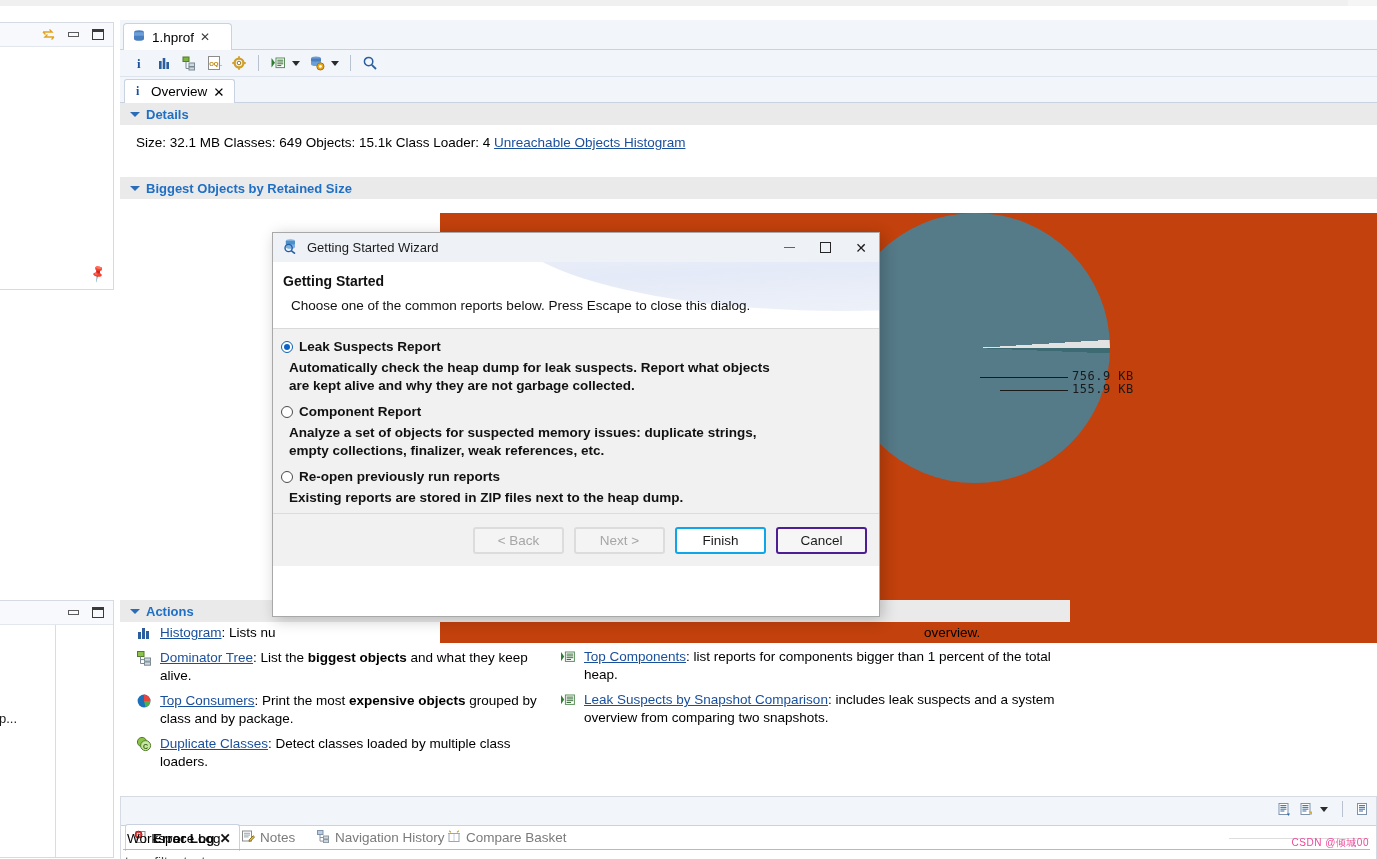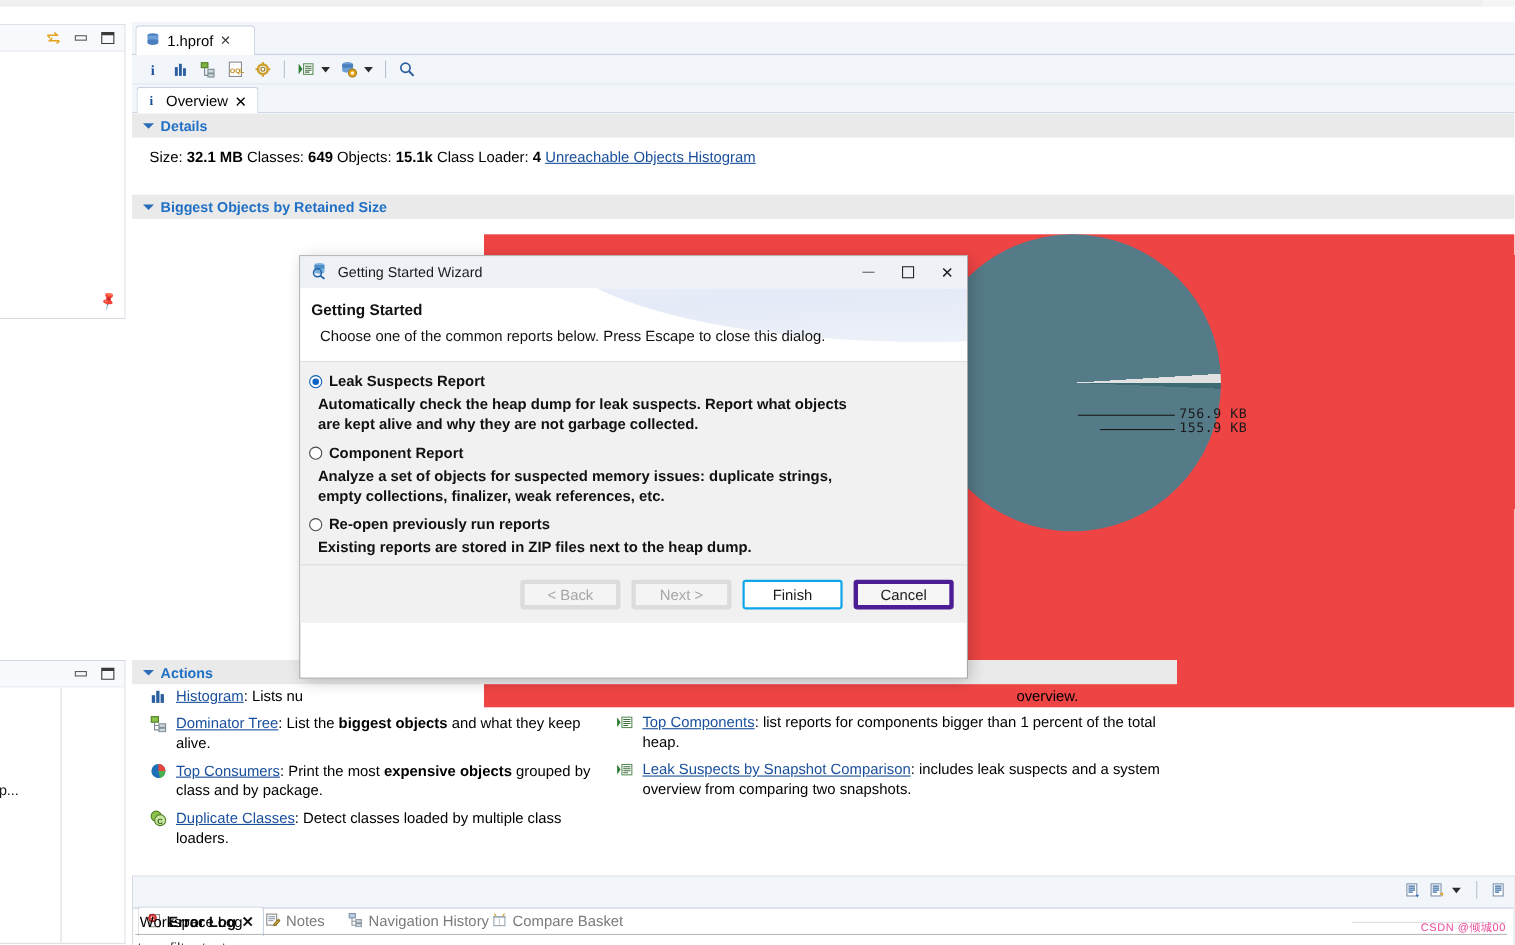--- a/index.html
+++ b/index.html
@@ -78,25 +78,25 @@
     background:#ffffff; overflow:hidden;
   }
 
   .section-head {
     background:#eaeaea; height:22px; display:flex; align-items:center;
     padding-left:10px; gap:6px;
     color:#1f6fc4; font-weight:bold; font-size:13px;
   }
   .twisty { width:0;height:0;border-left:5px solid transparent;border-right:5px solid transparent;border-top:5px solid #2b6cb8; }
   .details-line { padding:10px 0 0 16px; font-size:13.5px; }
-  .details-line b { font-weight:bold; }
+  .details-line b { font-weight:normal; }
   .link { color:#1a4f9c; text-decoration:underline; cursor:pointer; }
 
   
-  .pie-region { position:absolute; left:320px; top:110px; width:937px; height:430px; background:#ef4444; }
+  .pie-region { position:absolute; left:320px; top:110px; width:937px; height:430px; background:#c2410c; }
   .pie {
     position:absolute; left:400px; top:0px; width:270px; height:270px; border-radius:50%;
     background:
       conic-gradient(from 0deg,
         #557a88 0deg 86.5deg,
         #e2e2e2 86.5deg 90.2deg,
         #3c6b73 90.2deg 92.3deg,
         #557a88 92.3deg 360deg);
   }
   .leader { position:absolute; height:1px; background:#1a1a1a; }
@@ -176,21 +176,21 @@
     border:solid #ffffff; border-width:0 1.6px 1.6px 0; transform:rotate(42deg);
   }
   .cbox-label { font-size:13.5px; color:#111; }
 
   .dlg-footer {
     position:absolute; left:0; bottom:0; width:100%; height:53px;
     background:#f1f1f1; border-top:1px solid #dcdcdc;
     display:flex; align-items:center; justify-content:flex-end; gap:10px; padding-right:12px;
   }
   .btn {
-    width:91px; height:27px; border:4px solid #4c1d95; background:#f6f6f6;
+    width:91px; height:27px; border:2px solid #4c1d95; background:#f6f6f6;
     border-radius:3px; font-size:13.5px; color:#1b1b1b; cursor:pointer;
     font-family:"Liberation Sans", sans-serif;
   }
   .btn.disabled { color:#a6a6a6; background:#f4f4f4; border-color:#dcdcdc; cursor:default; }
   .btn.default { border:2px solid #0ea5e9; background:#ffffff; }
 
   .watermark {
     position:absolute; right:8px; bottom:9px; font-size:10px; color:#ec4899;
     letter-spacing:0.5px; pointer-events:none;
   }

